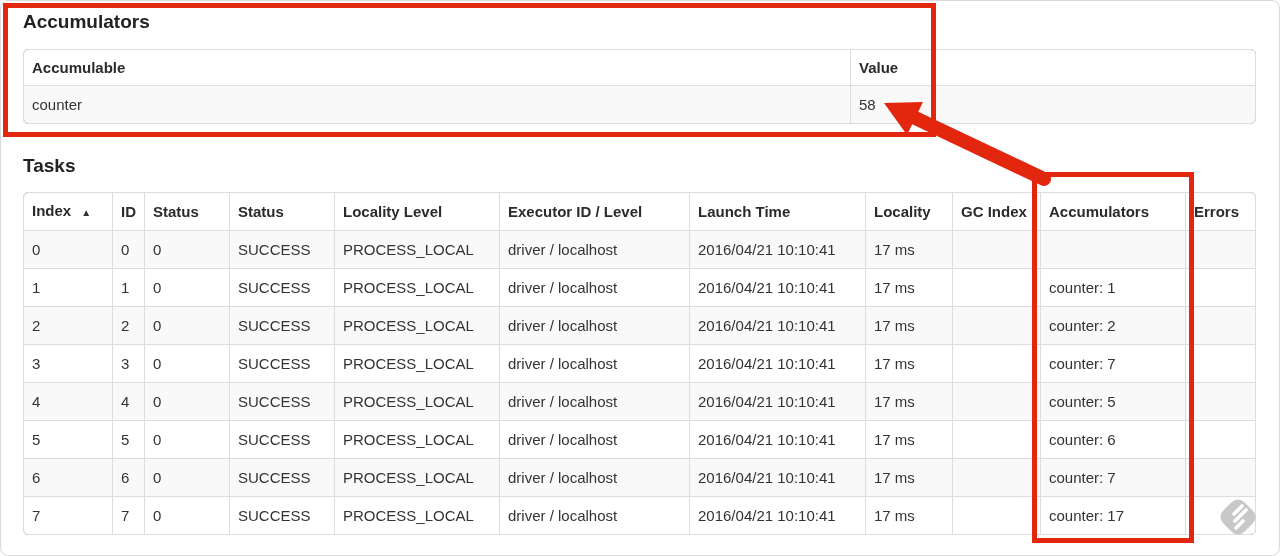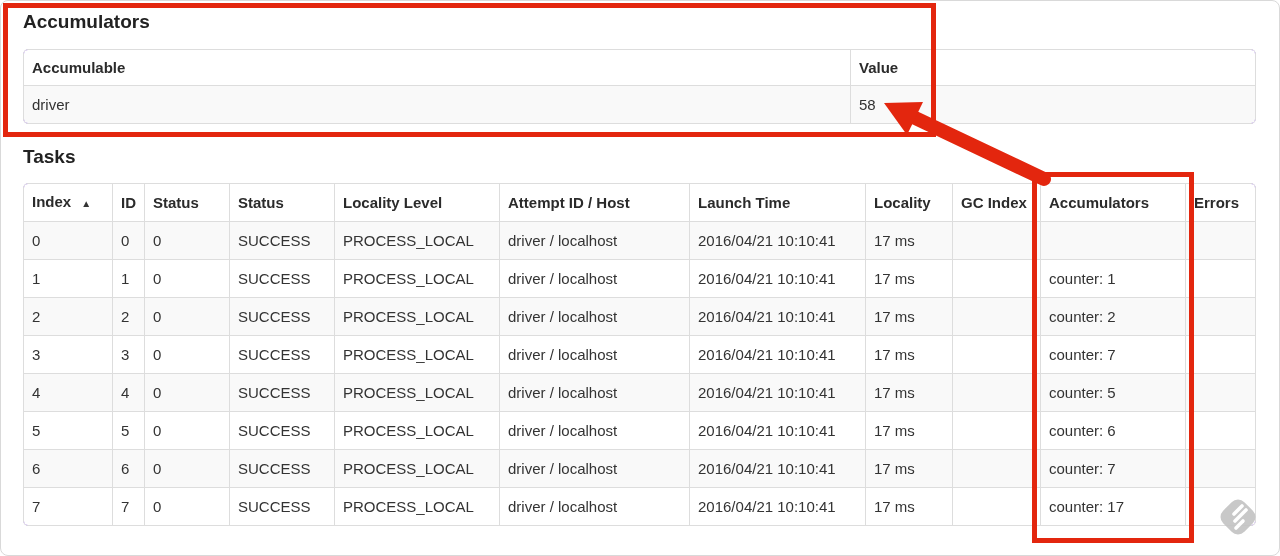--- a/index.html
+++ b/index.html
@@ -4,21 +4,21 @@
 <style>
   html,body{margin:0;padding:0;background:#fff;}
   .window{
     position:relative;width:1280px;height:556px;box-sizing:border-box;
     background:#fff;border:1px solid #d9d9d9;border-radius:8px;overflow:hidden;
     font-family:"Liberation Sans",sans-serif;font-size:15px;line-height:19px;color:#333;
   }
   .content{padding:10px 0 0 22px;}
   .section-title{font-size:19px;line-height:22px;font-weight:bold;color:#222;margin:0;}
   #accumulators-title{margin-bottom:16px;}
-  #tasks-title{margin:22px 0 15px 0;}
+  #tasks-title{margin:31px 0 15px 0;}
   .tbl-wrap{border:1px solid #ddd;border-radius:5px;overflow:hidden;width:1231px;background:#6d28d9;}
   table{border-collapse:separate;border-spacing:0;table-layout:fixed;width:100%;}
   th,td{
     box-sizing:border-box;text-align:left;vertical-align:middle;
     overflow:hidden;white-space:nowrap;text-overflow:clip;
     border-left:1px solid #ddd;padding:8px;
   }
   th{font-weight:bold;color:#2b2b2b;background:#fff;border-top:none;}
   td{border-top:1px solid #ddd;padding:9px 8px;}
   th:first-child,td:first-child{border-left:none;}
@@ -47,21 +47,21 @@
             <col style="width: 405px;">
           </colgroup>
           <thead>
             <tr>
               <th>Accumulable</th>
               <th>Value</th>
             </tr>
           </thead>
           <tbody>
             <tr>
-              <td>driver</td>
+              <td>counter</td>
               <td>58</td>
             </tr>
           </tbody>
         </table>
     </div>
 
     <h4 class="section-title" id="tasks-title">Tasks</h4>
 
     <div class="tbl-wrap">
       <table id="tasks-table">
@@ -78,21 +78,21 @@
             <col style="width: 145px;">
             <col style="width: 70px;">
           </colgroup>
           <thead>
             <tr>
               <th>Index<span class="sort-glyph">▲</span></th>
               <th>ID</th>
               <th>Status</th>
               <th>Status</th>
               <th>Locality Level</th>
-              <th>Attempt ID / Host</th>
+              <th>Executor ID / Level</th>
               <th>Launch Time</th>
               <th>Locality</th>
               <th>GC Index</th>
               <th>Accumulators</th>
               <th>Errors</th>
             </tr>
           </thead>
           <tbody>
             <tr>
               <td>0</td>

